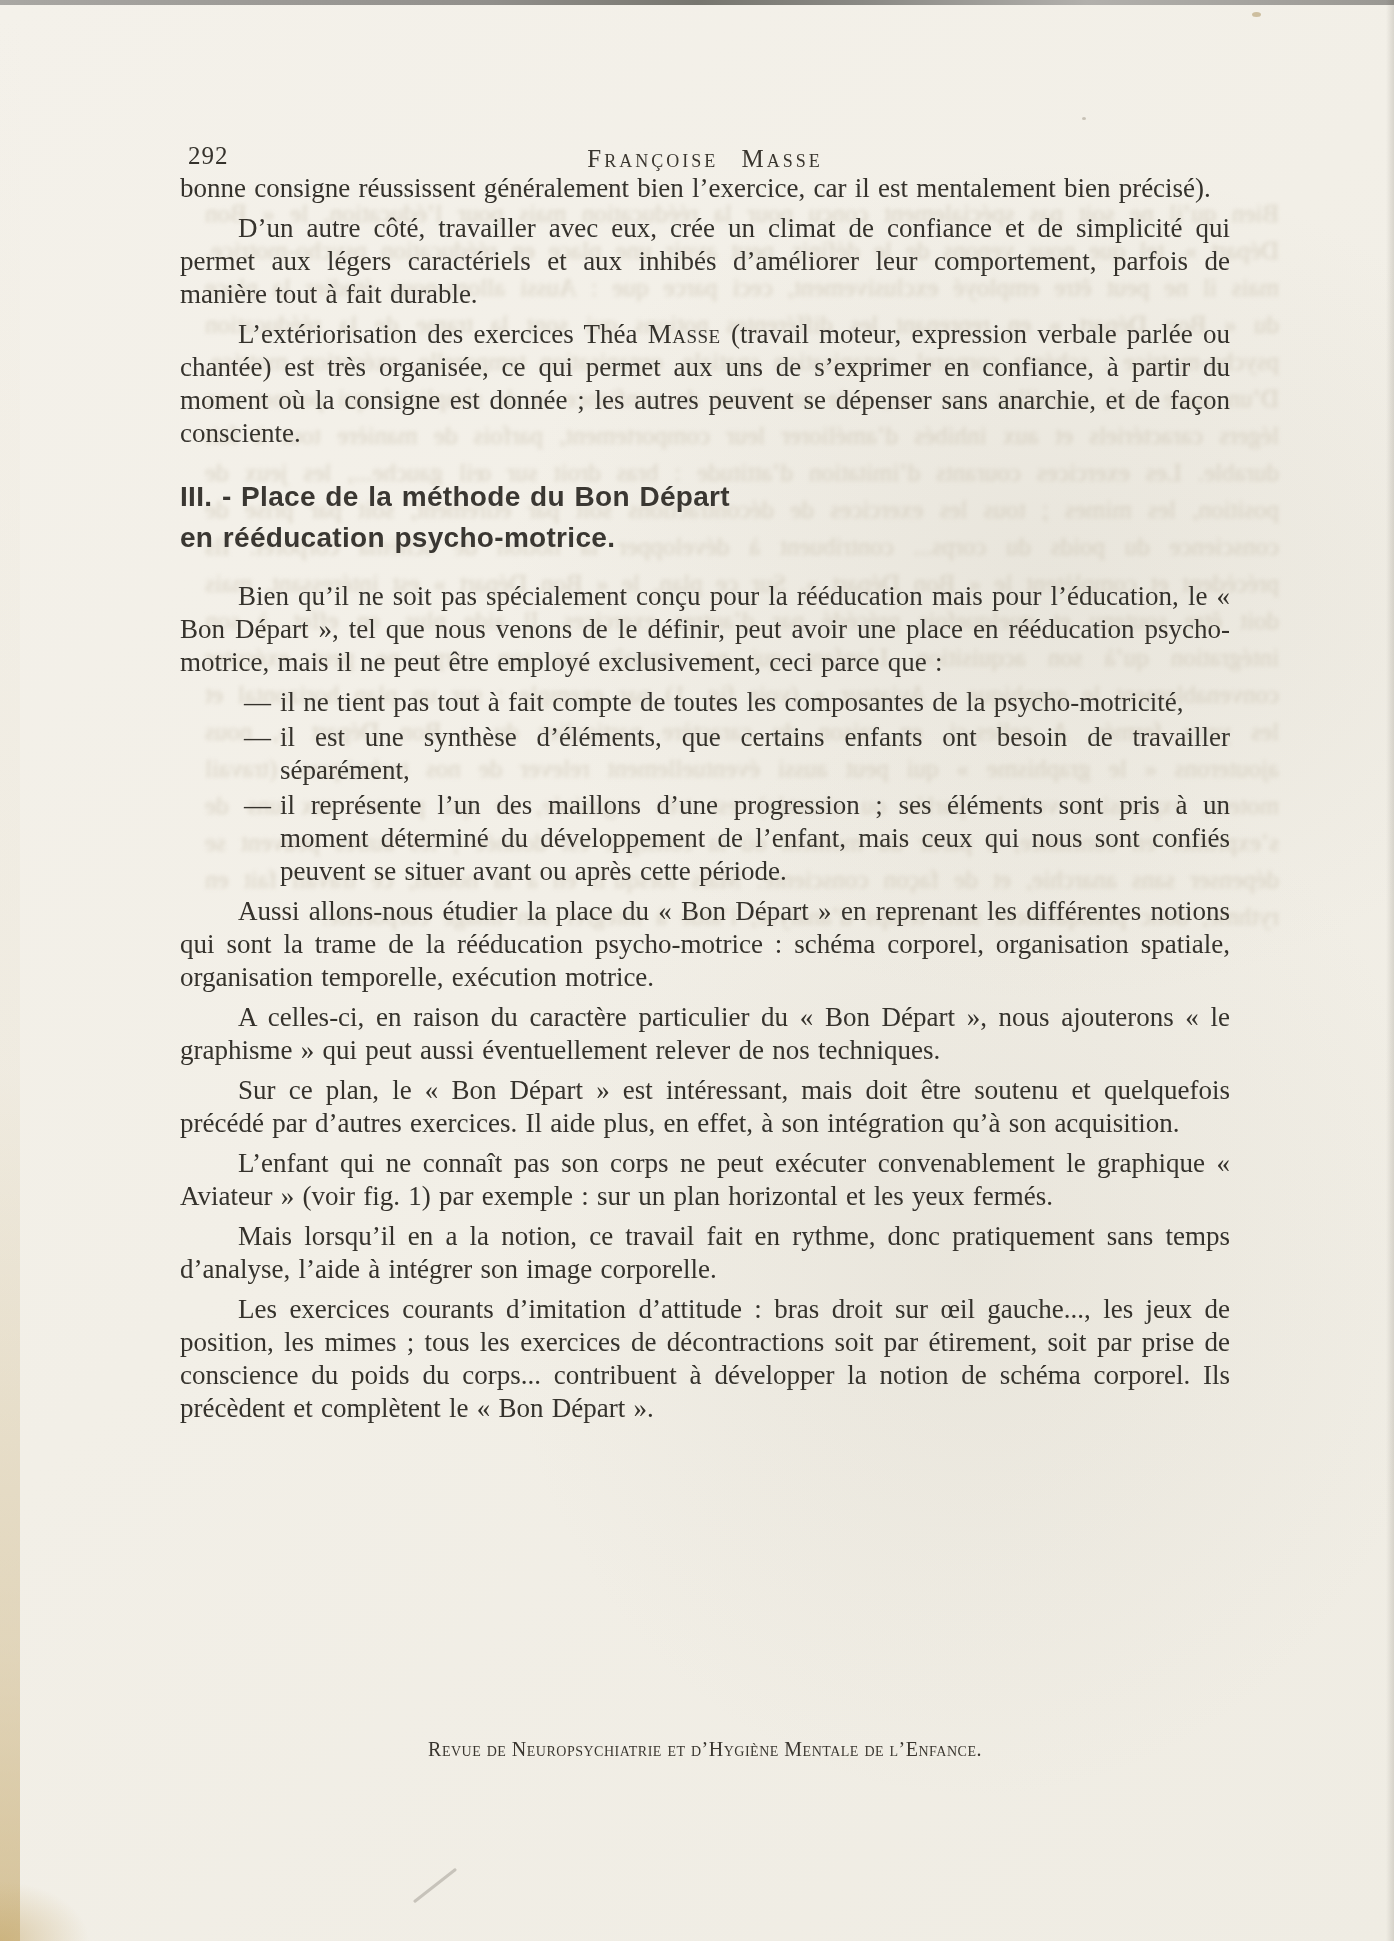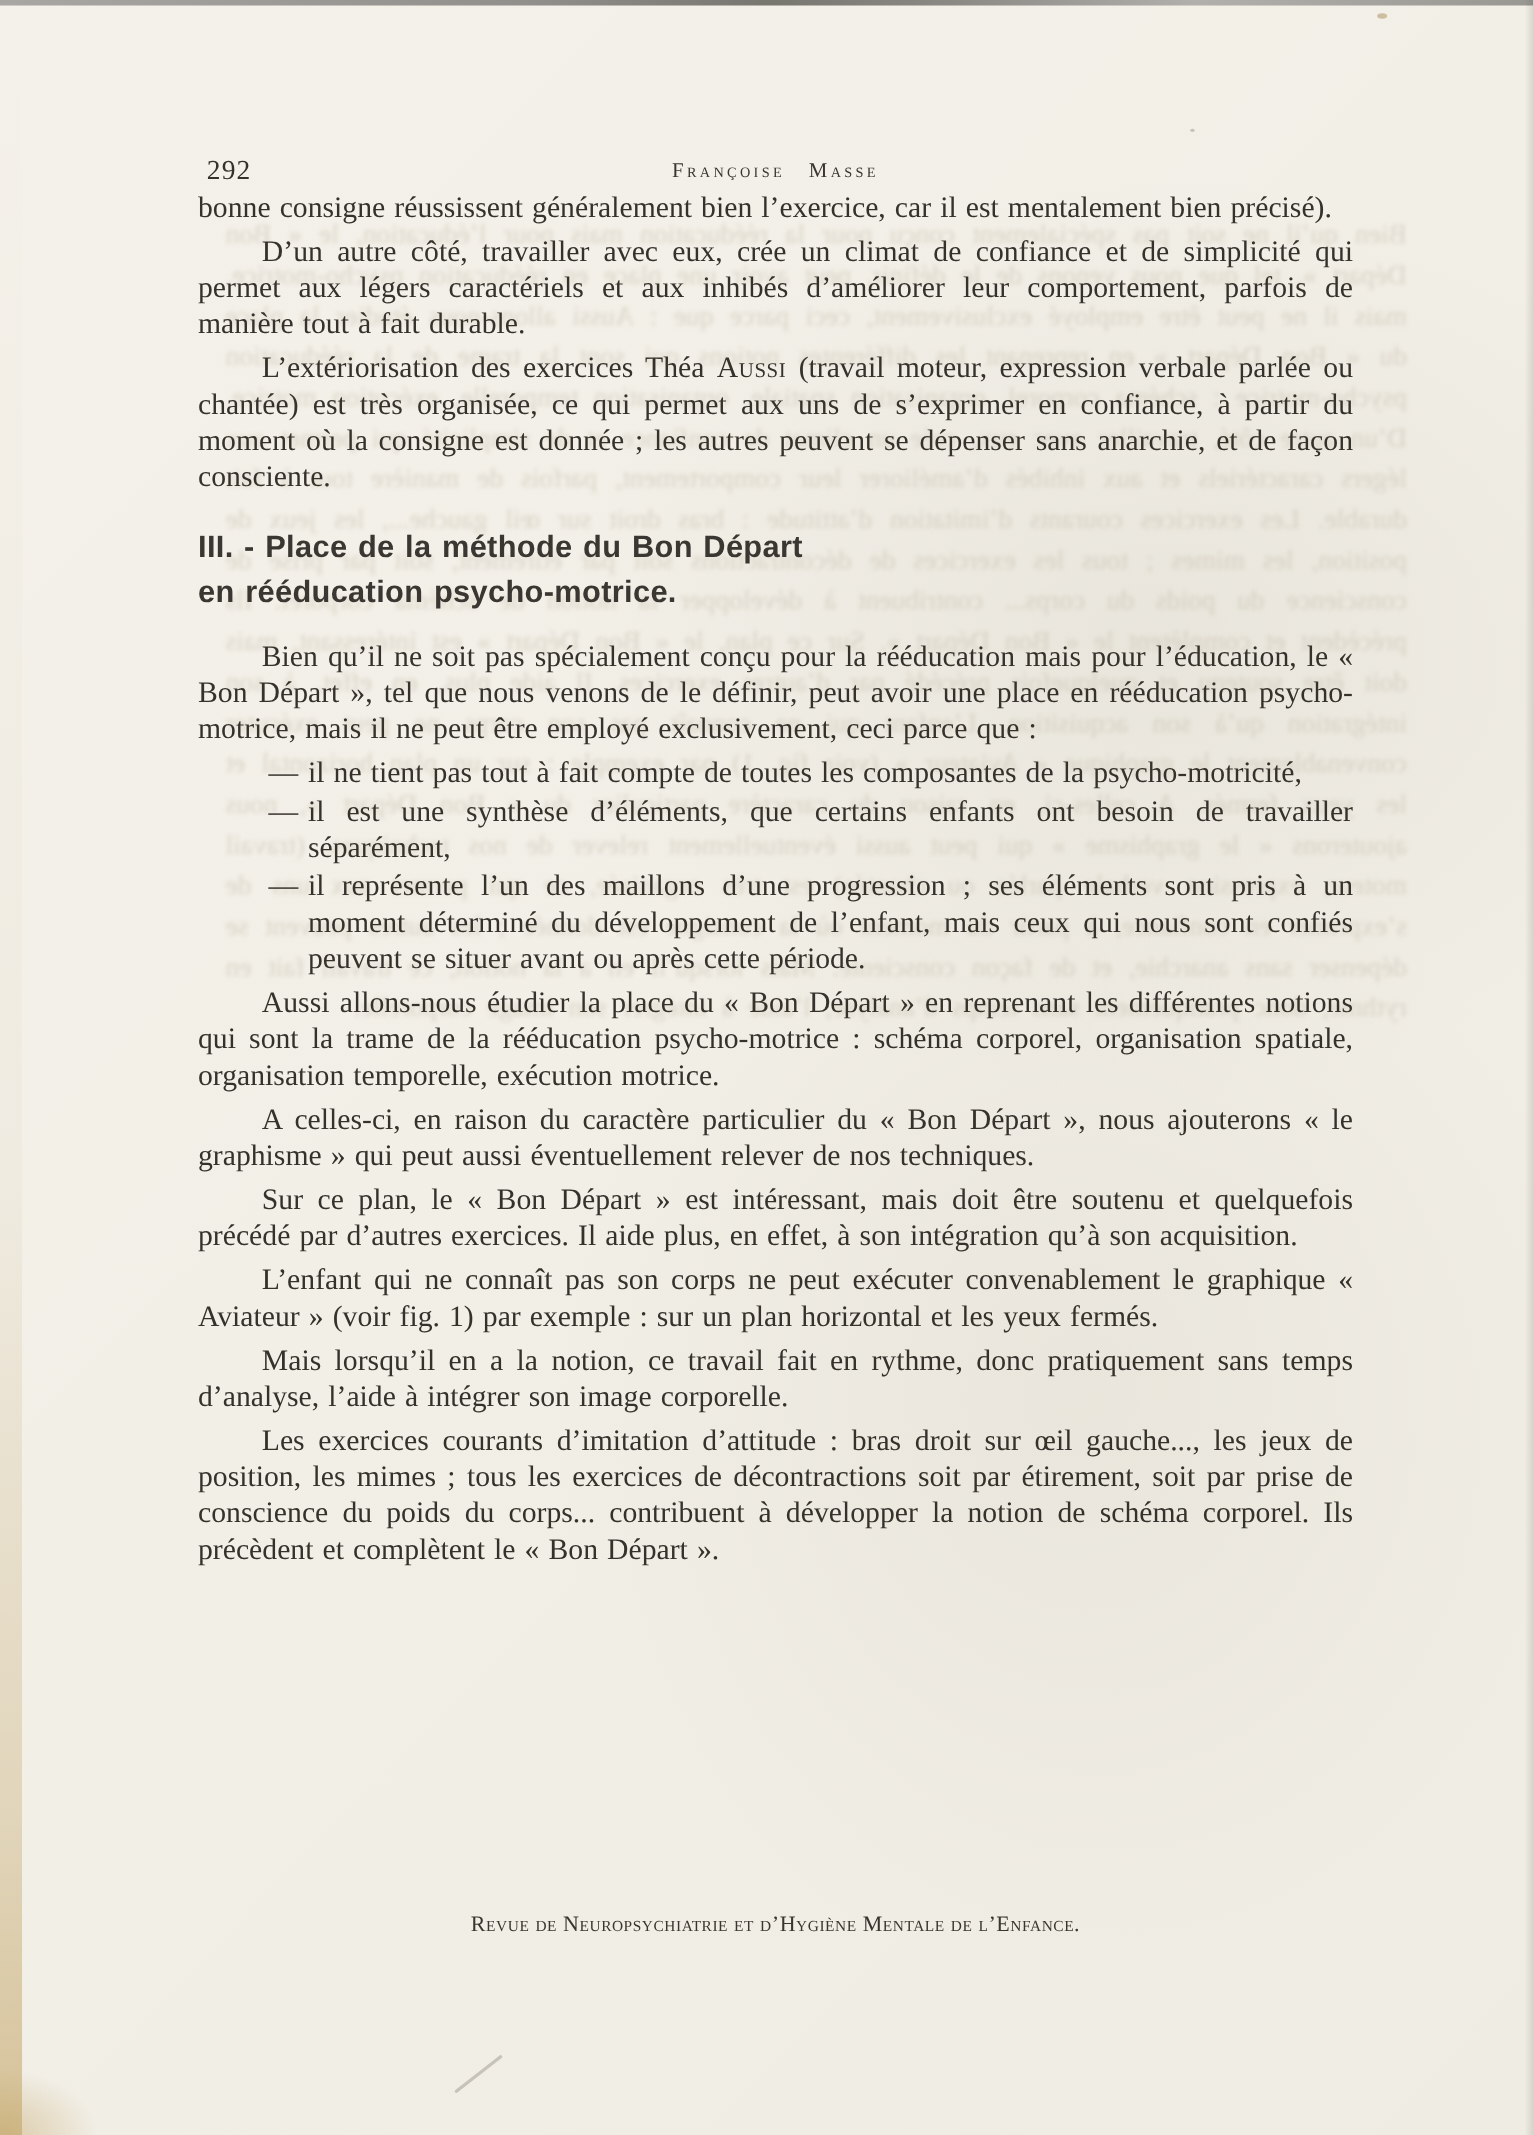--- a/index.html
+++ b/index.html
@@ -65,21 +65,21 @@
     padding:102px 0 0 0;height:34px;
   }
   .pagenum{
     position:absolute;left:188px;top:142px;
     font-size:25px;letter-spacing:1px;
   }
   .runhead{
     position:absolute;left:180px;top:145px;width:1050px;
     text-align:center;
     font-variant:small-caps;
-    font-size:19px;letter-spacing:3px;word-spacing:14px;
+    font-size:25px;letter-spacing:3px;word-spacing:14px;
     color:#3a362f;
   }
 
   
   .column{
     position:relative;z-index:2;
     margin:36px 0 0 180px;
     width:1050px;
     font-size:27px;line-height:33px;
     text-align:justify;
@@ -142,21 +142,21 @@
     <span class="pagenum">292</span>
     <span class="runhead">Françoise Masse</span>
   </header>
 
   <main class="column">
 
     <p class="noindent">bonne consigne réussissent généralement bien l’exercice, car il est mentalement bien précisé).</p>
 
     <p>D’un autre côté, travailler avec eux, crée un climat de confiance et de simplicité qui permet aux légers caractériels et aux inhibés d’améliorer leur comportement, parfois de manière tout à fait durable.</p>
 
-    <p><span>L’extériorisation des exercices Théa </span><span class="sc">Aussi</span><span> (travail moteur, expression verbale parlée ou chantée) est très organisée, ce qui permet aux uns de s’exprimer en confiance, à partir du moment où la consigne est donnée ; les autres peuvent se dépenser sans anarchie, et de façon consciente.</span></p>
+    <p><span>L’extériorisation des exercices Théa </span><span class="sc">Masse</span><span> (travail moteur, expression verbale parlée ou chantée) est très organisée, ce qui permet aux uns de s’exprimer en confiance, à partir du moment où la consigne est donnée ; les autres peuvent se dépenser sans anarchie, et de façon consciente.</span></p>
 
     <h2 class="section"><span>III. - Place de la méthode du Bon Départ</span><br><span>en rééducation psycho-motrice.</span></h2>
 
     <p>Bien qu’il ne soit pas spécialement conçu pour la rééducation mais pour l’éducation, le « Bon Départ », tel que nous venons de le définir, peut avoir une place en rééducation psycho-motrice, mais il ne peut être employé exclusivement, ceci parce que :</p>
 
     <div class="list">
       <div class="li">
         <span class="dash">—</span>
         <span>il ne tient pas tout à fait compte de toutes les composantes de la psycho-motricité,</span>
       </div>

